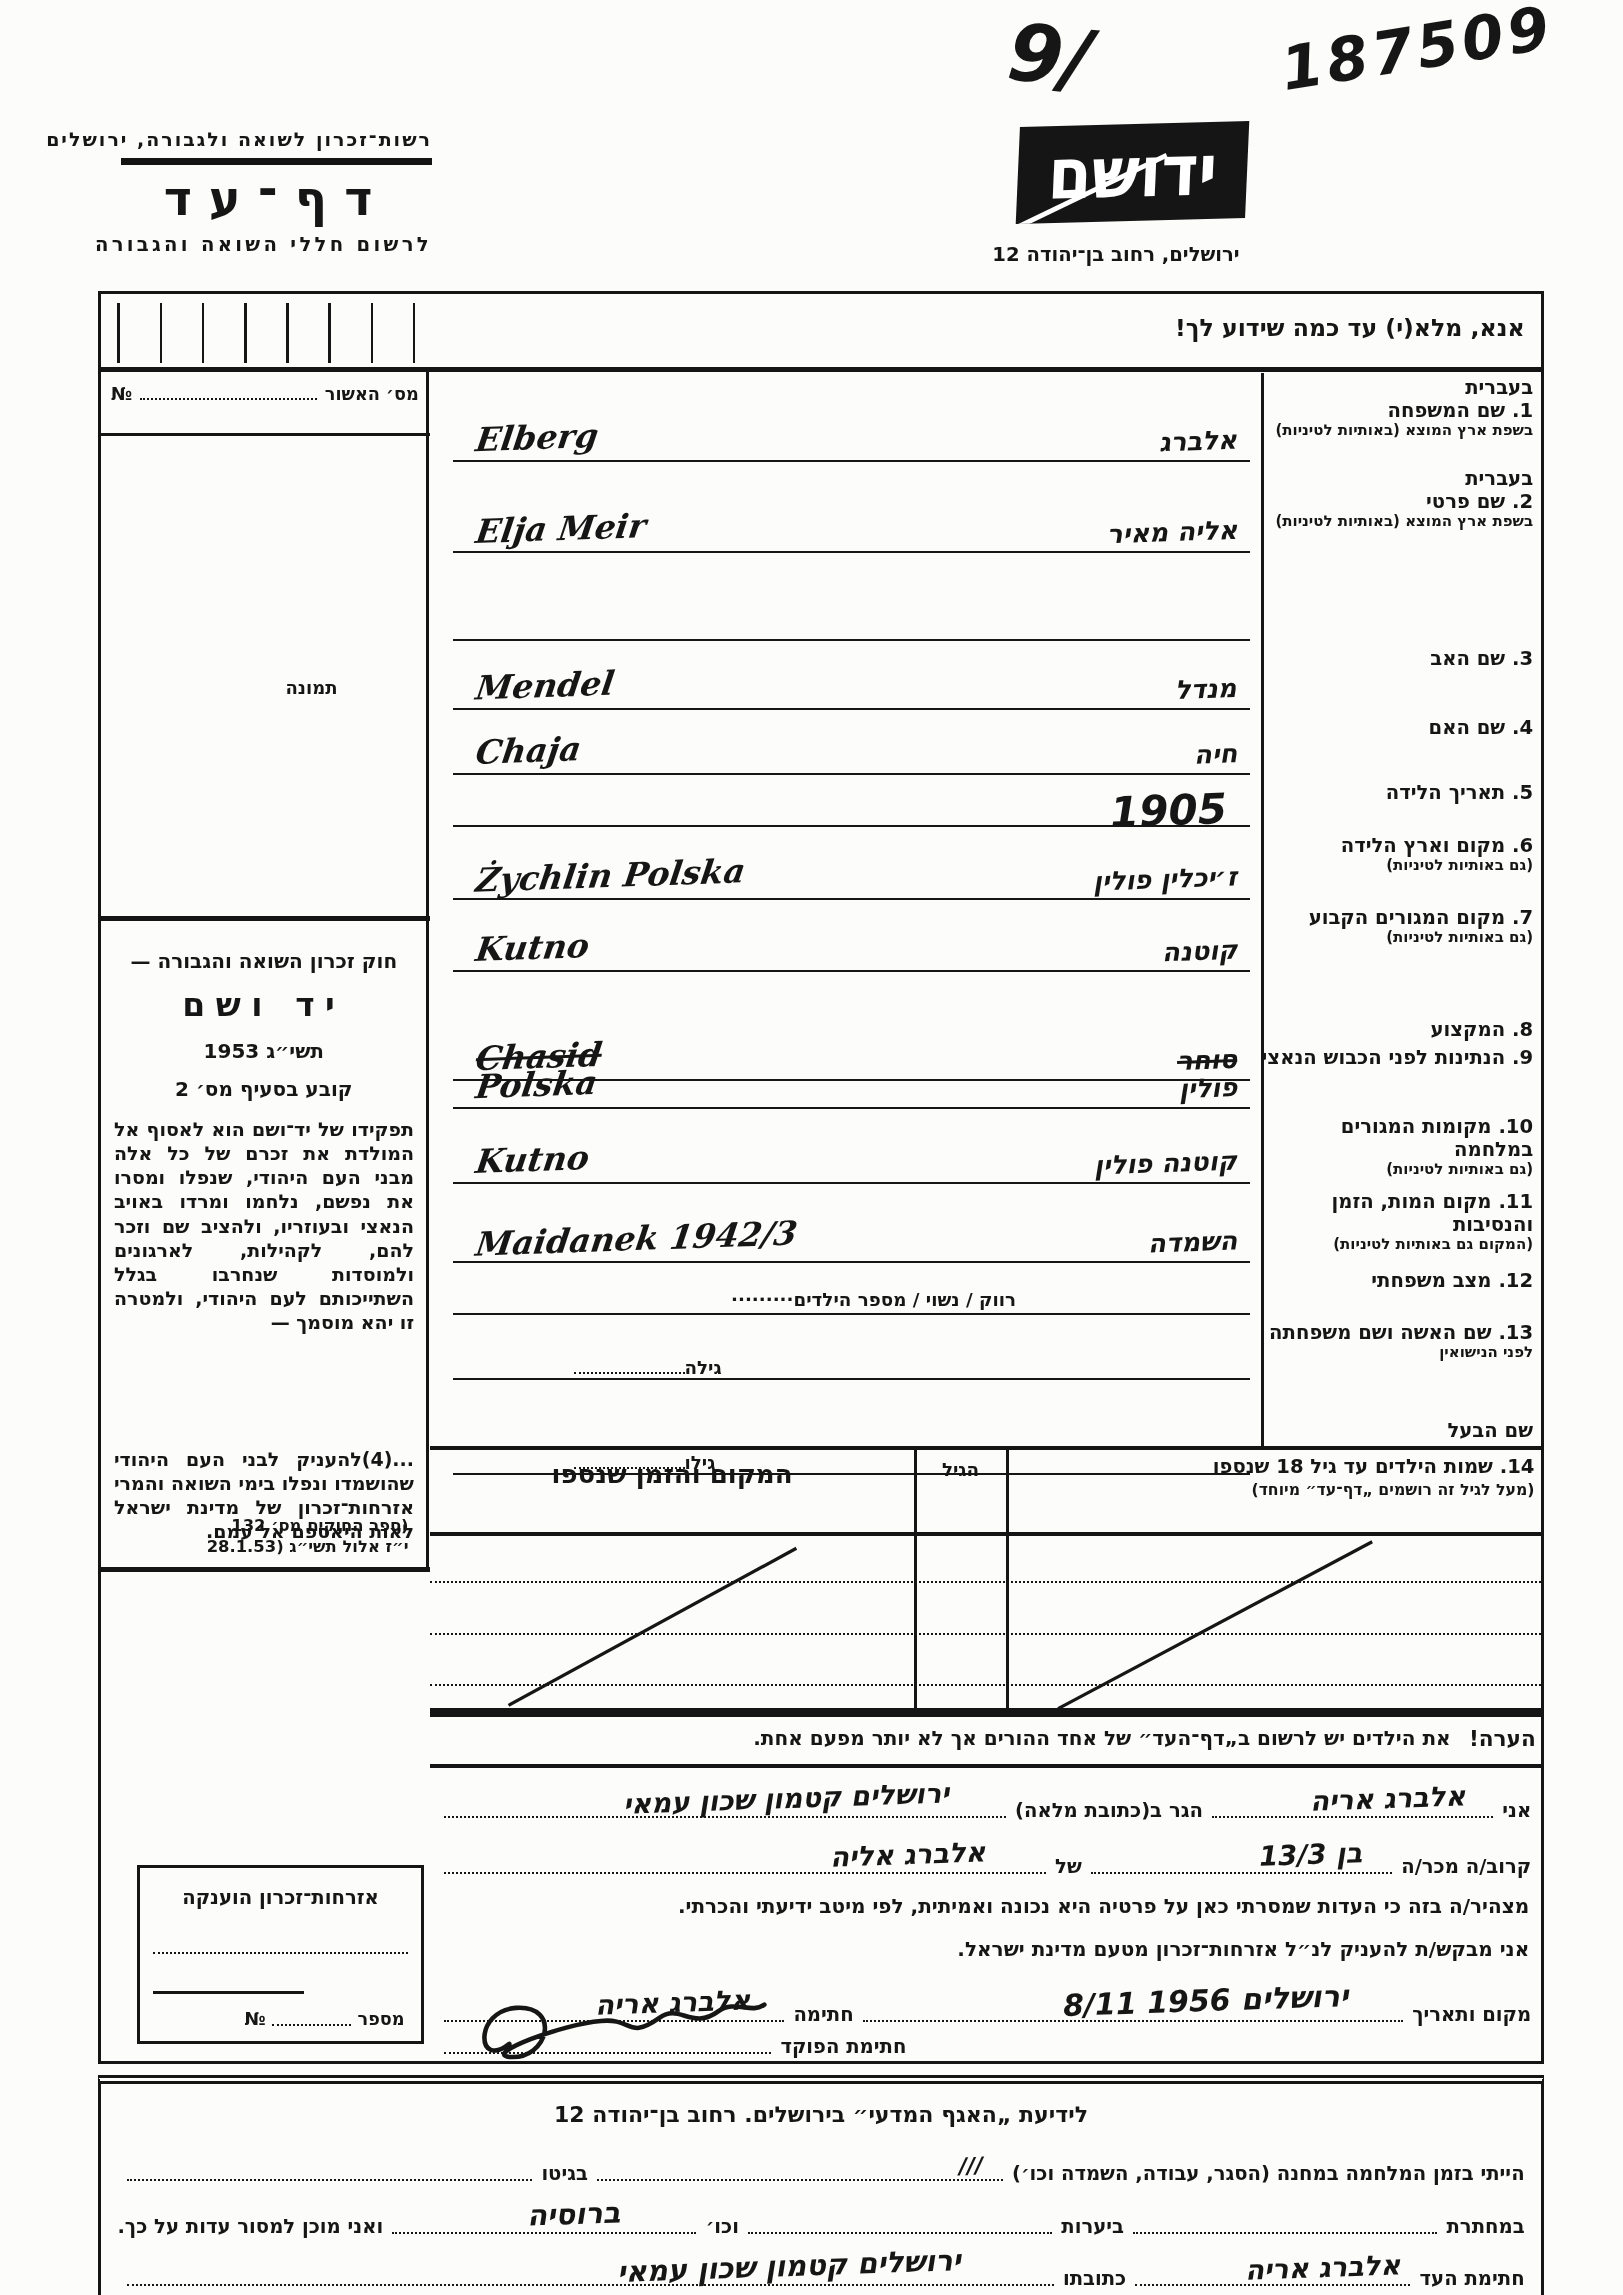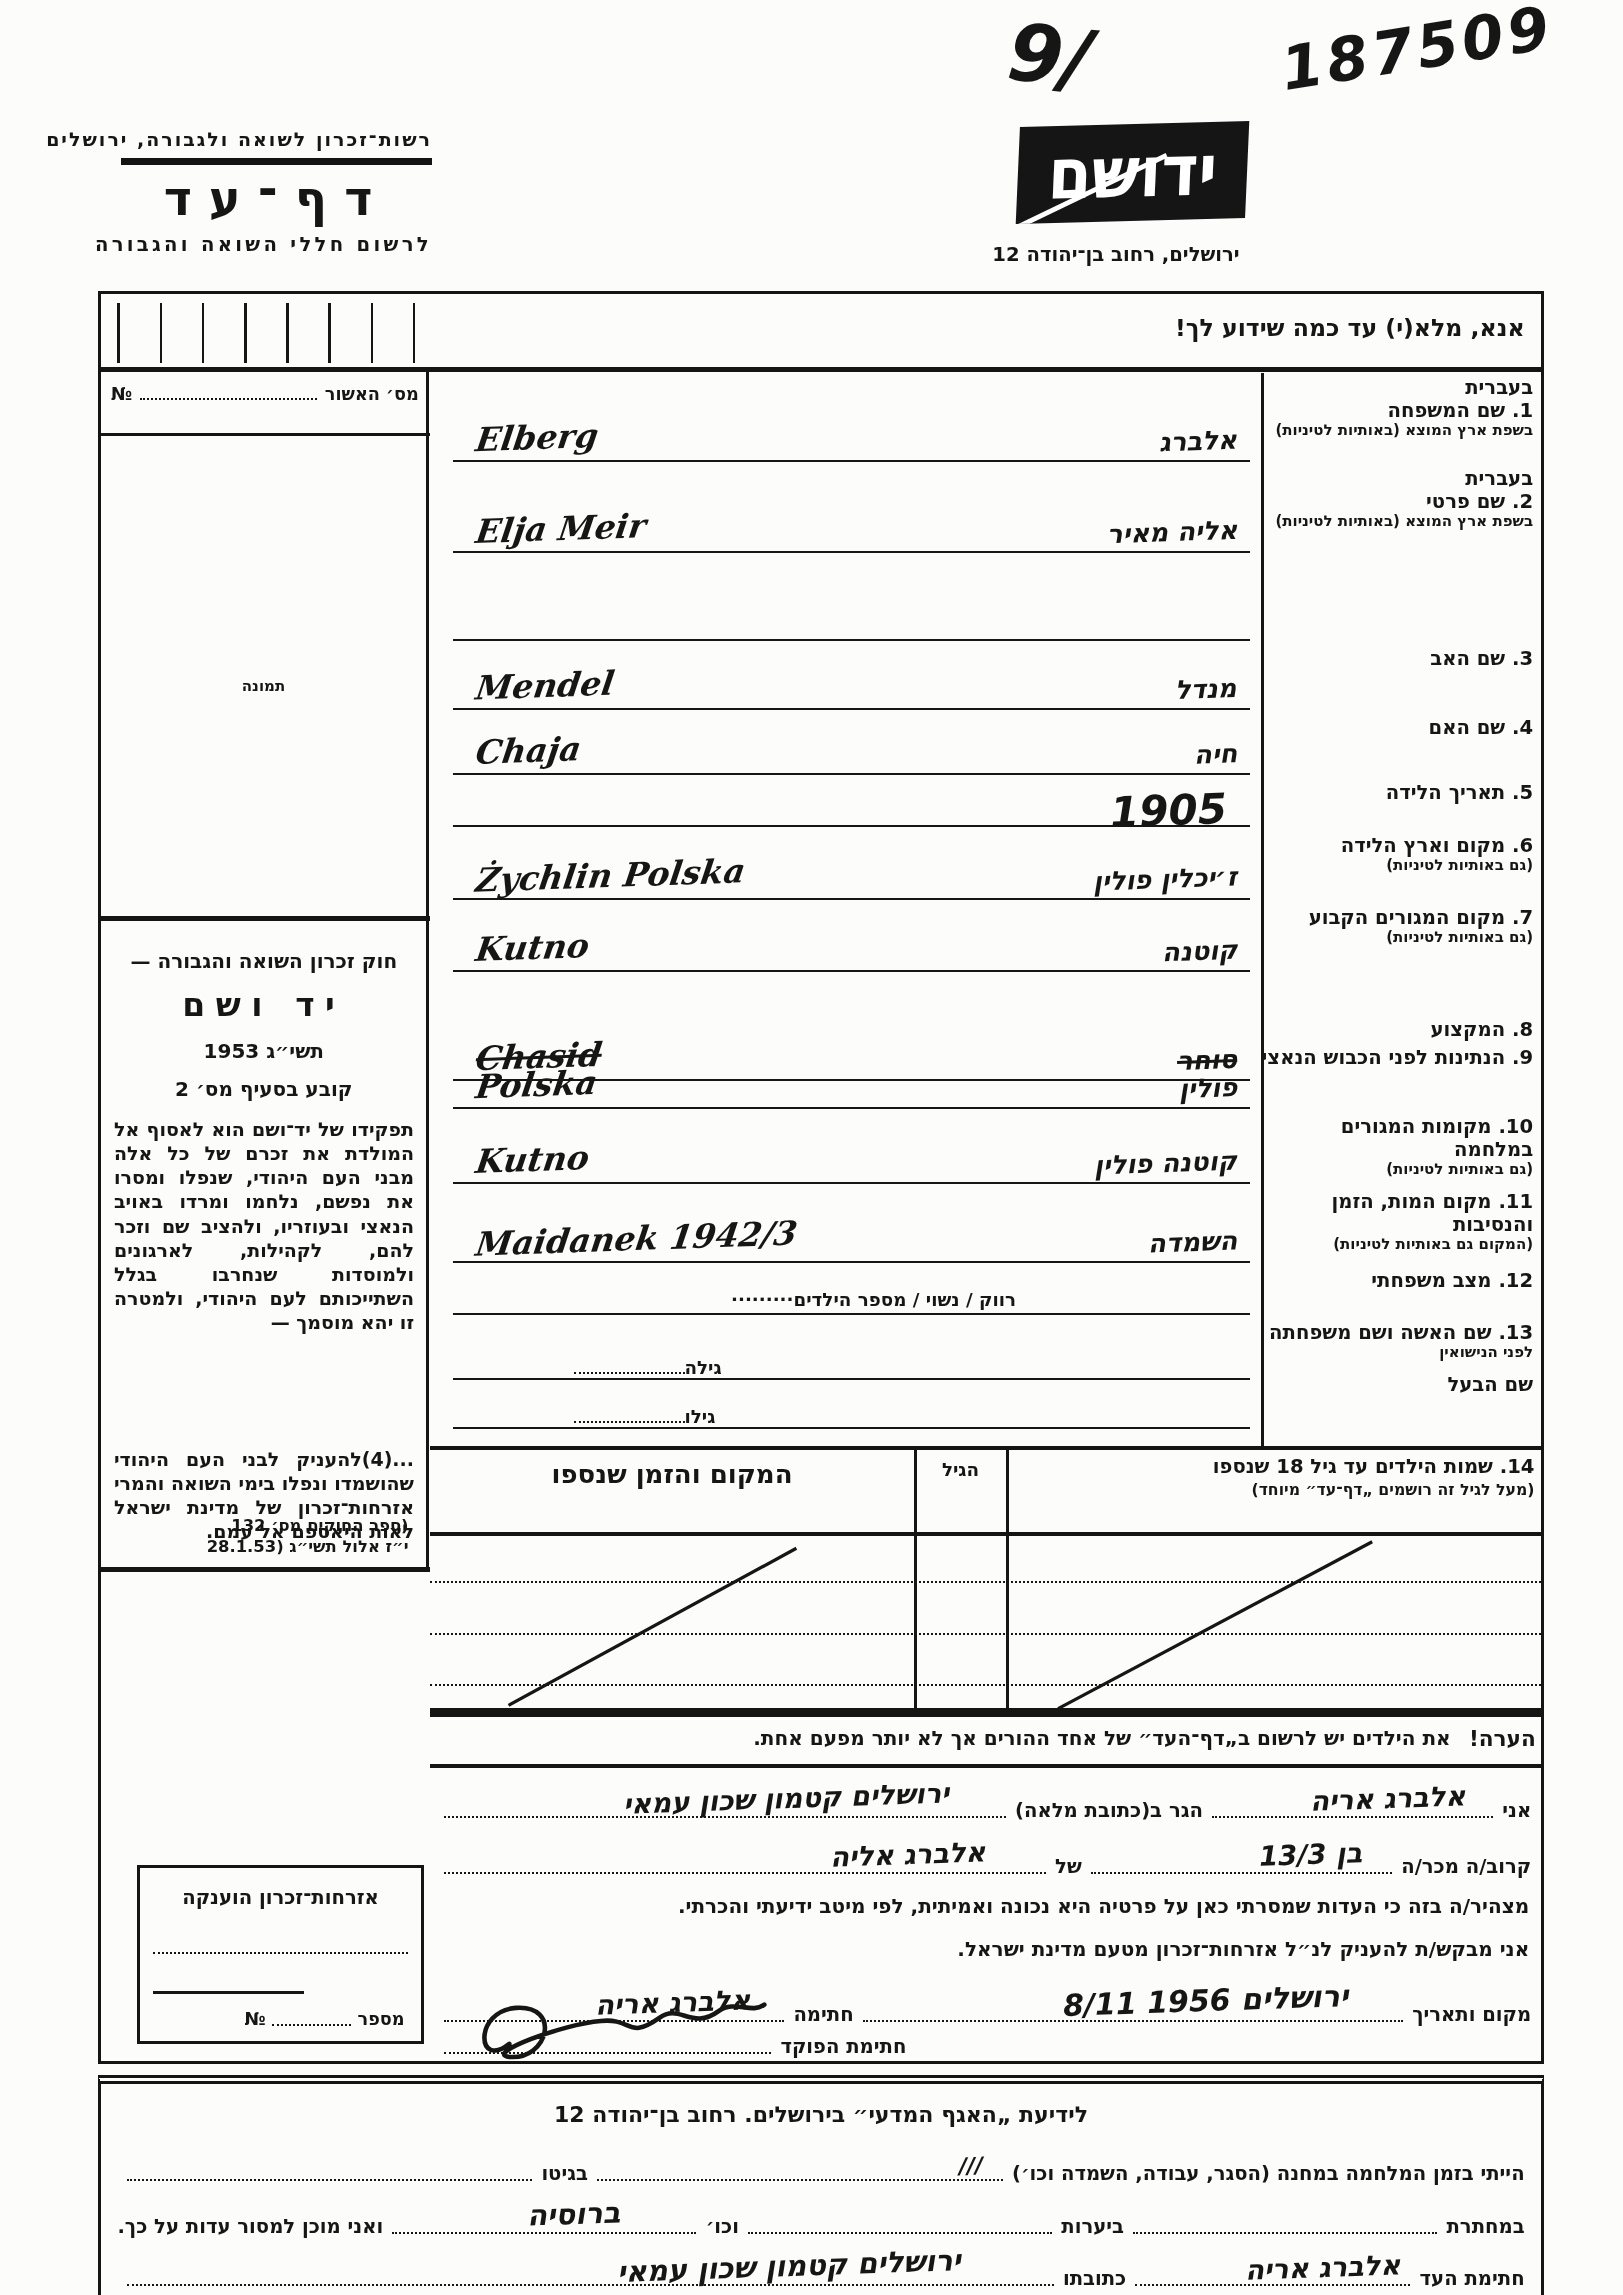--- a/index.html
+++ b/index.html
@@ -28,21 +28,21 @@
   .hw-pagenum{left:1008px;top:9.8px;font-size:79px;transform:rotate(6deg);}
   
   .form{left:98px;top:291px;width:1440px;height:1767px;border:3.3px solid #151515;}
   .rule{position:absolute;background:#151515;}
   .instr{right:16.4px;top:19.6px;font-size:23.6px;font-weight:bold;}
   
   .ticks{left:16.4px;top:9.2px;width:298px;height:60px;display:flex;justify-content:space-between;}
   .ticks i{display:block;width:2.6px;height:100%;background:#151515;}
   .approval{left:9.8px;top:90px;width:308px;display:flex;align-items:flex-end;font-size:17.7px;font-weight:bold;}
   .approval .dots{flex:1;border-bottom:2.6px dotted #151515;margin:0 7.9px 3.9px 7.9px;height:0.7px;}
-  .photo-lbl{left:0;top:383px;width:325px;text-align:center;font-size:15px;font-weight:bold;}
+  .photo-lbl{left:0;top:383px;width:325px;text-align:center;font-size:18px;font-weight:bold;padding-left:48px;}
   .sb{left:11.8px;width:302px;text-align:center;font-weight:bold;}
   .sb-par{left:13px;width:300px;font-size:19px;font-weight:bold;text-align:justify;line-height:1.27;}
   .sb-ref{left:19.6px;width:288px;font-size:16.4px;font-weight:bold;text-align:right;line-height:1.3;}
   .row{position:absolute;left:329px;right:0;}
   .row .lbl{position:absolute;right:7.9px;top:2.6px;width:274px;text-align:right;line-height:1.18;}
   .row .lbl .pre{font-size:19.6px;font-weight:bold;}
   .row .lbl .main{font-size:19.6px;font-weight:bold;}
   .row .lbl .sub{font-size:15px;font-weight:bold;}
   .row .entry{position:absolute;left:23px;right:291px;bottom:2.6px;border-bottom:2.6px solid #161616;}
   .row .hw-lat{position:absolute;left:46px;bottom:7.9px;font-size:33px;}
@@ -267,21 +267,21 @@
           <div class="main"><span>13.</span> <span>שם האשה ושם משפחתה</span></div>
         <div class="sub">לפני הנישואין</div>
         </div>
       <div class="entry"></div>
       <span class="agewrap">
         <span class="w">גילה</span>
           <span class="dots"></span>
       </span>
     </div>
 
-    <div class="row" style="top:1076px;height:62px;">
+    <div class="row" style="top:1122px;height:62px;">
       <div class="lbl">
           <div class="main">שם הבעל</div>
         </div>
       <div class="entry"></div>
       <span class="agewrap">
         <span class="w">גילו</span>
           <span class="dots"></span>
       </span>
     </div>
 

